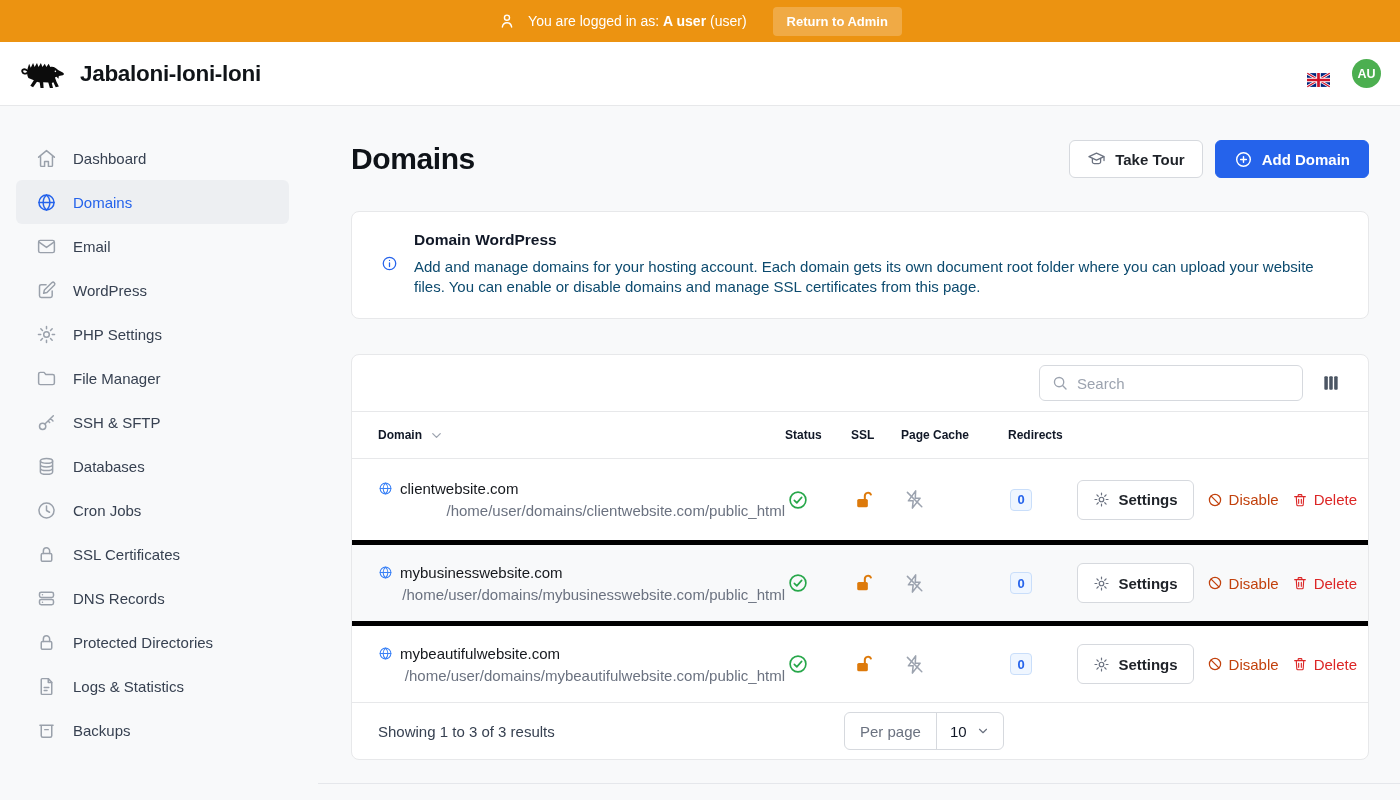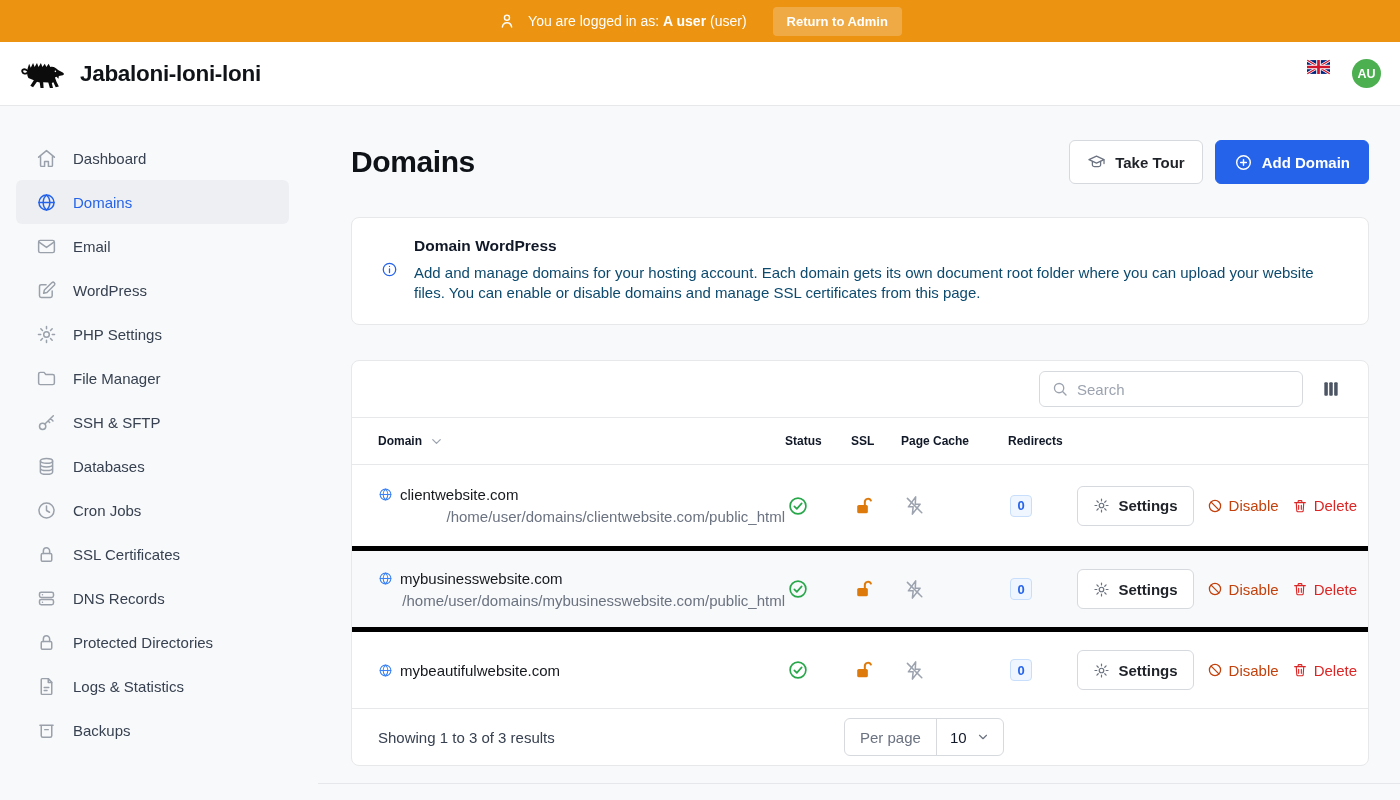--- a/index.html
+++ b/index.html
@@ -9,40 +9,40 @@
   .banner { height:42px; background:#ec9311; display:flex; align-items:center; justify-content:center; gap:12px; color:#fff; font-size:14px; }
   .banner .b-icon { width:18px; height:18px; color:#fff; }
   .banner b { font-weight:700; }
   .banner .return-btn { margin-left:14px; background:rgba(255,255,255,.22); border:none; color:#fff; font-size:13px; font-weight:600; padding:7px 14px; border-radius:4px; cursor:pointer; font-family:inherit; }
 
   
   .header { height:64px; background:#fff; border-bottom:1px solid #e7e8ea; display:flex; align-items:center; padding:0 19px; }
   .brand { display:flex; align-items:center; gap:11px; }
   .brand svg { width:50px; height:36px; }
   .brand-name { font-size:22.5px; font-weight:800; color:#101418; letter-spacing:-.3px; }
-  .header-right { margin-left:auto; display:flex; align-items:flex-start; gap:22px; }
+  .header-right { margin-left:auto; display:flex; align-items:flex-end; gap:22px; }
   .flag { width:23px; height:16px; border-radius:2px; overflow:hidden; display:block; }
   .avatar { width:29px; height:29px; border-radius:50%; background:#4caf50; color:#fff; font-size:12.5px; font-weight:700; display:flex; align-items:center; justify-content:center; }
 
   
   .shell { display:flex; height:694px; }
 
   
   .sidebar { width:318px; flex:none; padding-top:30px; }
   .side-item { height:44px; margin:0 29px 0 16px; border-radius:6px; display:flex; align-items:center; gap:16px; padding-left:20px; font-size:15px; color:#374151; cursor:pointer; }
   .side-item .s-icon { width:21px; height:21px; color:#9aa1ab; flex:none; }
   .side-item.active { background:#edeff2; color:#2563eb; font-weight:500; }
   .side-item.active .s-icon { color:#2563eb; }
 
   
   .main { flex:1; padding:34px 31px 0 33px; }
   .page-head { display:flex; align-items:center; justify-content:space-between; margin-bottom:33px; }
   .page-head h1 { font-size:30px; font-weight:800; color:#0f1318; letter-spacing:-.4px; }
   .head-actions { display:flex; gap:12px; }
-  .btn { height:44px; border-radius:6px; display:flex; align-items:center; gap:9px; font-size:15px; font-weight:600; cursor:pointer; font-family:inherit; }
+  .btn { height:38px; border-radius:6px; display:flex; align-items:center; gap:9px; font-size:15px; font-weight:600; cursor:pointer; font-family:inherit; }
   .btn-tour { background:#fff; border:1px solid #d6d9de; color:#1f2329; padding:0 17px; }
   .btn-tour .b-icon { width:19px; height:19px; color:#6b7280; }
   .btn-add { background:#2563eb; border:1px solid #2563eb; color:#fff; padding:0 18px; }
   .btn-add .b-icon { width:19px; height:19px; }
 
   
   .info-card { background:#fff; border:1px solid #e7e8ea; border-radius:8px; padding:19px 24px 21px 29px; margin-bottom:35px; display:flex; }
   .info-icon { width:33px; flex:none; margin-top:24px; color:#2563eb; }
   .info-icon svg { width:17px; height:17px; }
   .info-title { font-size:15.5px; font-weight:700; color:#111827; margin-bottom:8px; }
@@ -498,20 +498,21 @@
         </div>
 
         <div class="row">
           <div class="cell-domain">
             <div class="domain-line">
               <svg>
                   <use href="#globe-icon"></use>
                 </svg>
               <span class="domain-name">mybeautifulwebsite.com</span>
             </div>
+            <div class="domain-path">/home/user/domains/mybeautifulwebsite.com/public_html</div>
           </div>
           <div class="col-status icon-cell">
               <svg class="chk">
                 <use href="#check-circle-icon"></use>
               </svg>
             </div>
           <div class="col-ssl icon-cell">
               <svg class="ulk">
                 <use href="#unlock-icon"></use>
               </svg>

